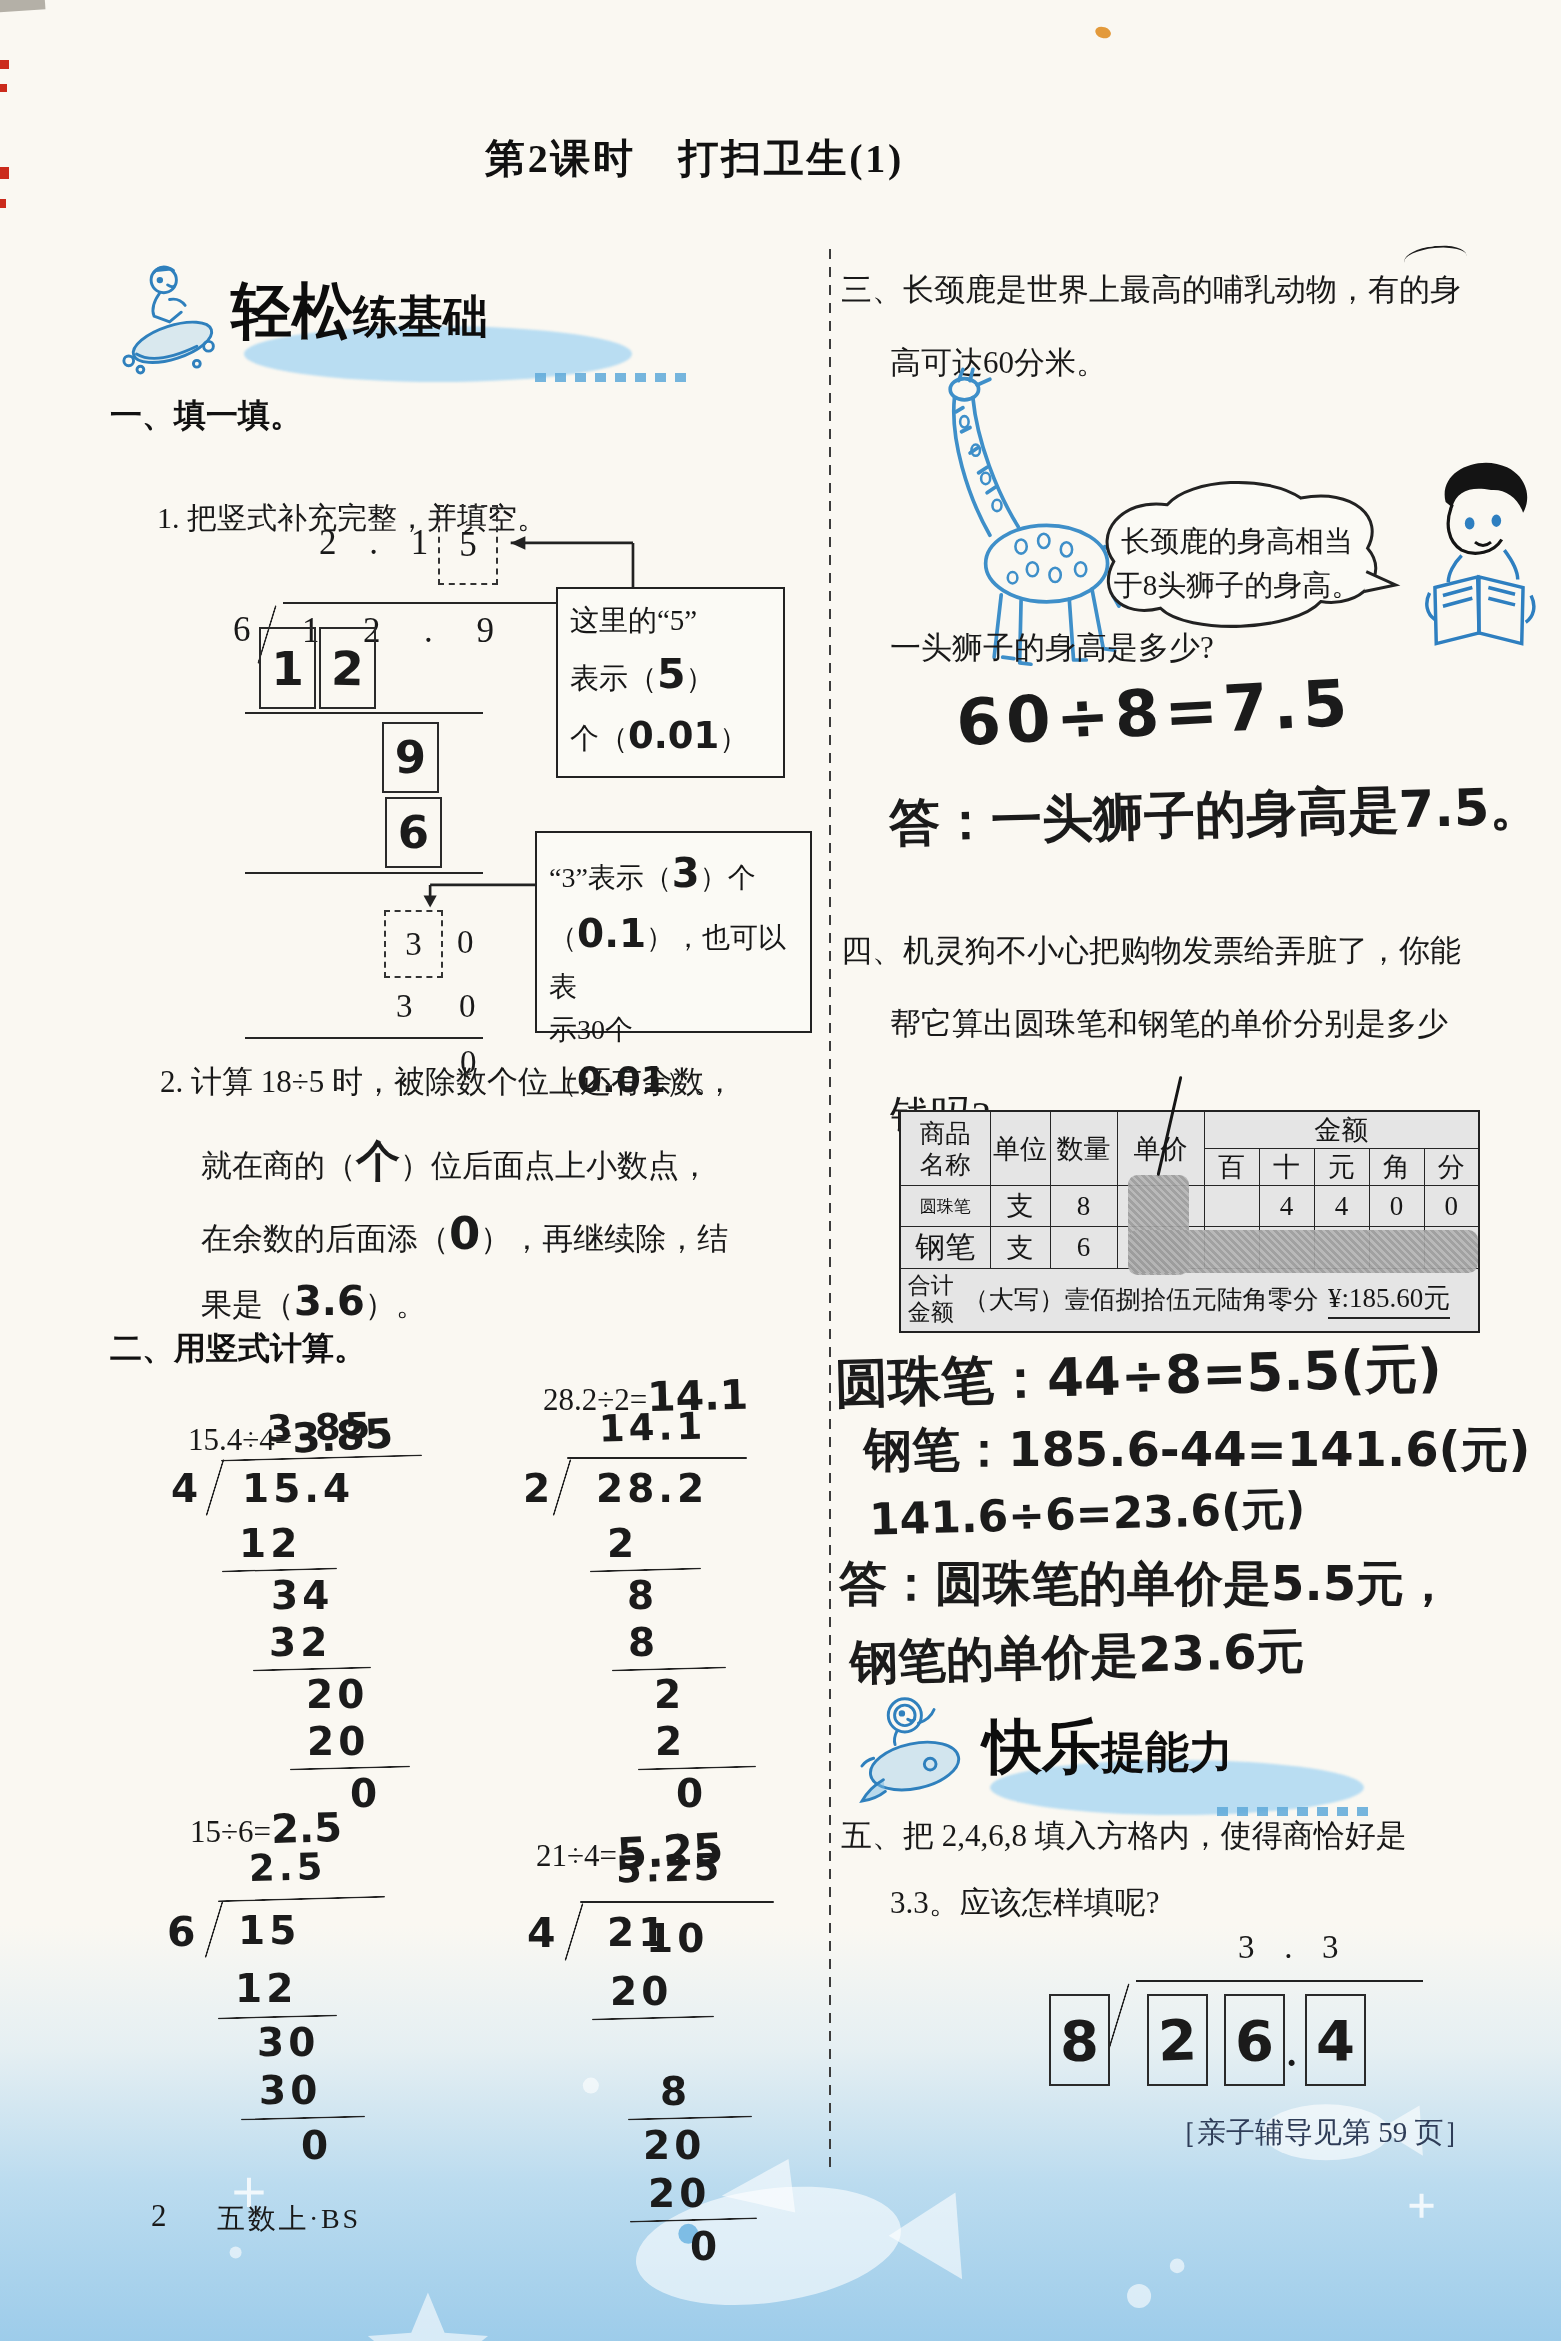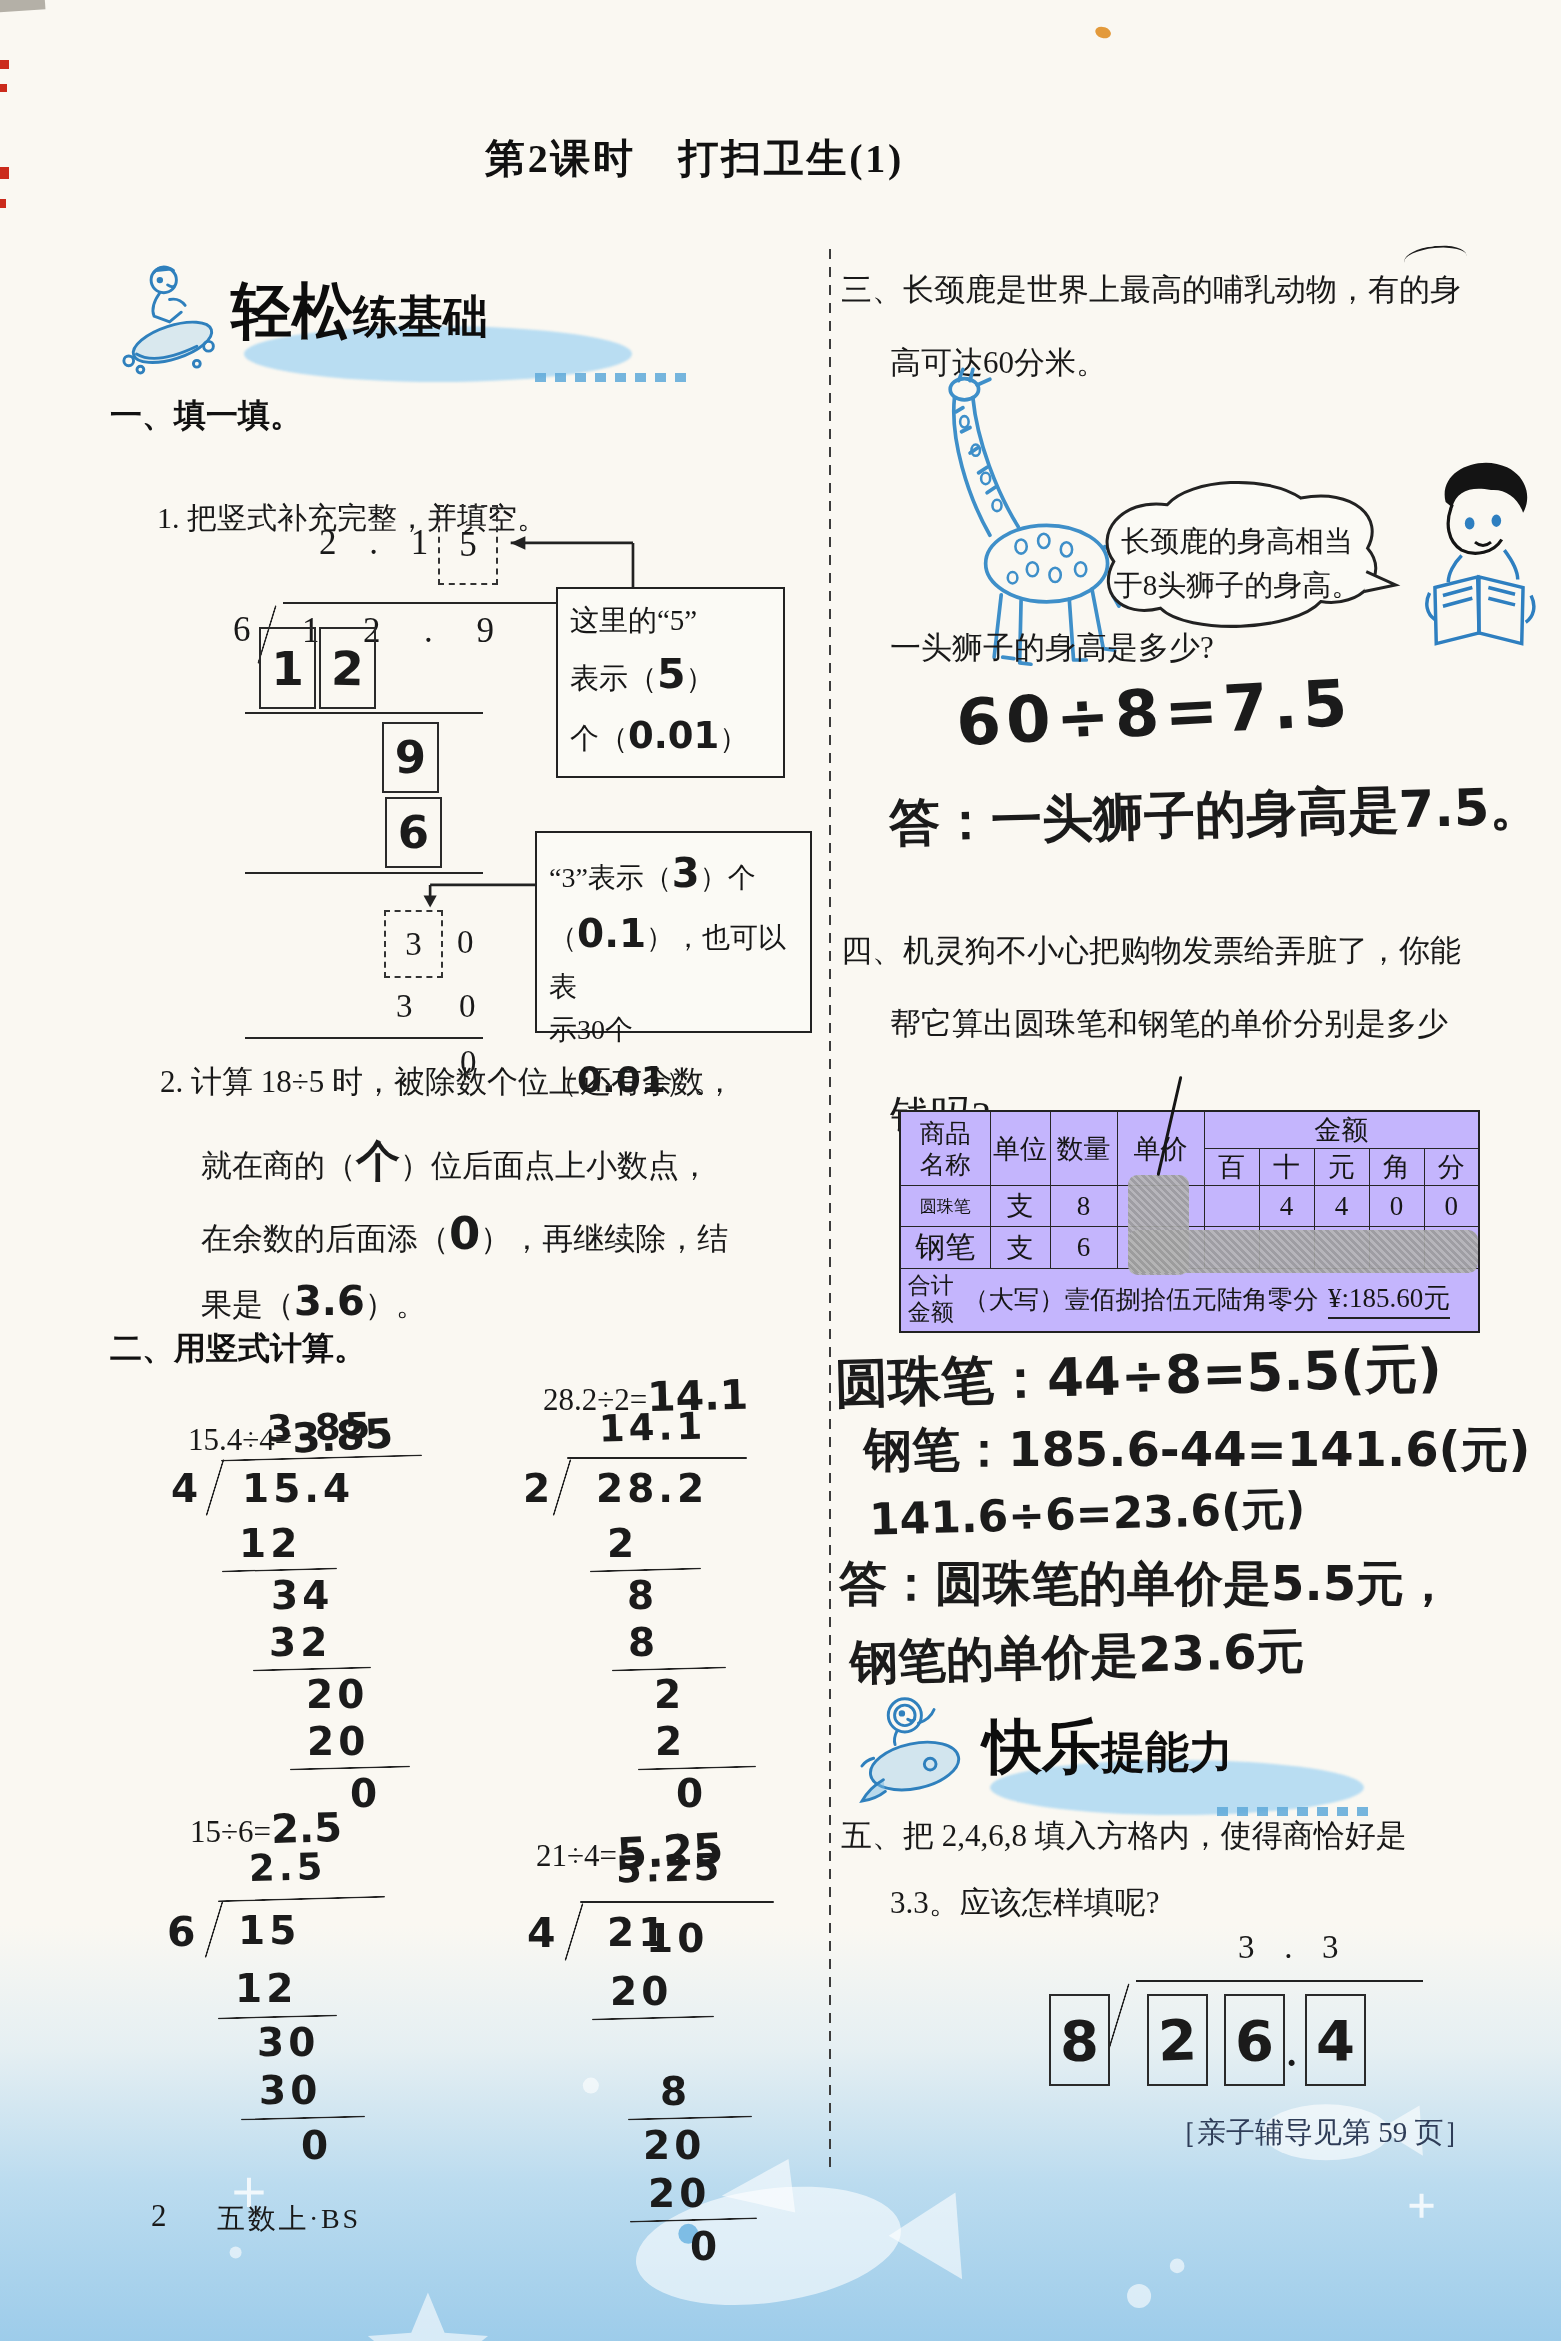--- a/index.html
+++ b/index.html
@@ -17,21 +17,21 @@
   .dline{position:absolute;border-top:2.7px solid #222;border-radius:1.3px;}
   .pline{position:absolute;border-top:2.3px solid #262626;}
   .slash{position:absolute;border-left:2.7px solid #222;border-radius:1.3px;transform:rotate(17deg);}
   .wbox{position:absolute;border:2px solid #2a2a2a;display:flex;align-items:center;justify-content:center;background:transparent;}
   .dashbox{position:absolute;border:2px dashed #333;display:flex;align-items:center;justify-content:center;}
   .note{position:absolute;border:2px solid #222;background:#fbfaf5;z-index:6;padding:9.4px 12px;line-height:1.55;}
   .ellipse{position:absolute;background:#b9ddf2;border-radius:50%;filter:blur(1.3px);z-index:0;}
   .dashes{position:absolute;height:9.4px;background:repeating-linear-gradient(90deg,#5ea9d9 0 10.7px,transparent 10.7px 20px);opacity:.85;z-index:1;}
   .hdr{position:relative;z-index:2;font-family:"DejaVu Sans","Liberation Sans",sans-serif;font-weight:900;color:#0d0d0d;transform:skewX(-4deg);}
   .smudge{position:absolute;background:repeating-linear-gradient(45deg,#9b9b9b 0 2.7px,#b5b5b5 2.7px 5.3px);border-radius:9.4px;opacity:.92;z-index:3;}
-  table.invoice{border-collapse:collapse;width:581px;table-layout:fixed;background:#c4b5fd;padding-left:27px;}
+  table.invoice{border-collapse:collapse;width:581px;table-layout:fixed;background:#e5e5e5;padding-left:27px;}
   table.invoice td,table.invoice th{border:1.7px solid #262626;font-weight:normal;
     font-family:"Liberation Serif","DejaVu Serif",serif;font-size:27px;text-align:center;padding:0;}
   .redmark{position:absolute;left:0;background:#cb2b1c;}
   .bubble-text{line-height:1.5;font-size:29px;text-align:center;}
   .step{position:absolute;font-family:"DejaVu Sans","Liberation Sans",sans-serif;font-weight:600;color:#1b1b1b;font-size:39px;letter-spacing:4px;}
 </style>
 </head>
 <body>
 
 <div id="page">

